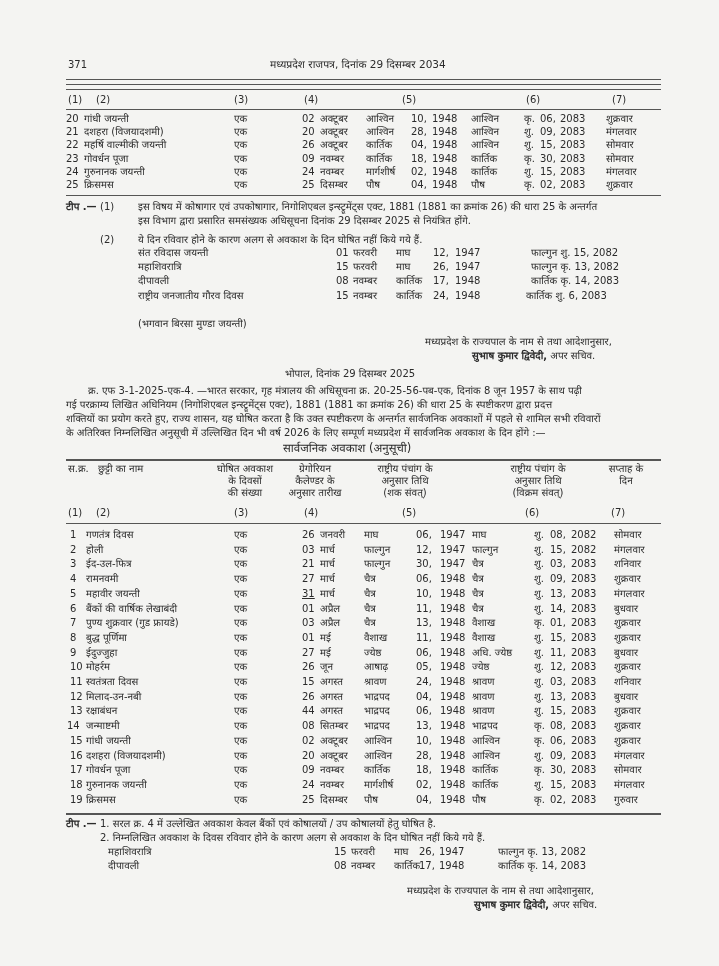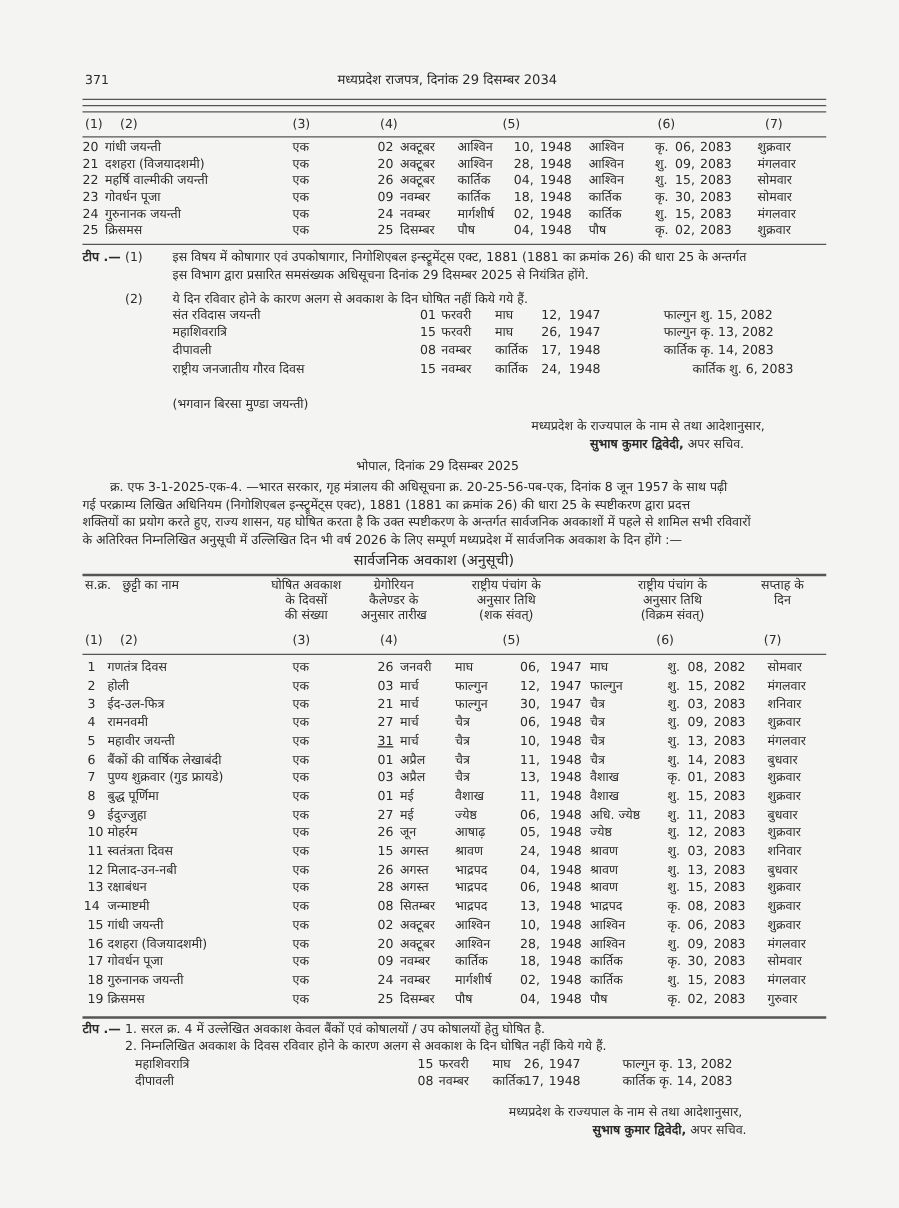--- a/index.html
+++ b/index.html
@@ -168,21 +168,21 @@
       <span style="left: 389px;">1948</span>
       <span style="left: 465px;">कार्तिक कृ. 14, 2083</span>
     </div>
     <div class="row" style="top: 289.6px;">
       <span style="left: 72px;">राष्ट्रीय जनजातीय गौरव दिवस</span>
       <span style="left: 270px;">15</span>
       <span style="left: 287px;">नवम्बर</span>
       <span style="left: 330px;">कार्तिक</span>
       <span style="left: 367px;">24,</span>
       <span style="left: 389px;">1948</span>
-      <span style="left: 488px;">कार्तिक शु.  6, 2083</span>
+      <span style="left: 460px;">कार्तिक शु.  6, 2083</span>
     </div>
   </div>
 <div class="abs f10" style="left:138px;top:318px;">(भगवान बिरसा मुण्डा जयन्ती)</div>
 
 <div class="abs f10" style="left:425px;top:336px;">मध्यप्रदेश के राज्यपाल के नाम से तथा आदेशानुसार,</div>
 <div class="abs f10" style="left:472px;top:350px;">
   <span class="bold">सुभाष कुमार द्विवेदी,</span>
   <span>अपर सचिव.</span>
 </div>
 
@@ -411,21 +411,21 @@
       <span style="left: 406px;">श्रावण</span>
       <span style="left: 468px;">शु.</span>
       <span style="left: 484px;">13,</span>
       <span style="left: 505px;">2083</span>
       <span style="left: 548px;">बुधवार</span>
     </div>
     <div class="row" style="top: 705.4px;">
       <span style="left: 4px;">13</span>
       <span style="left: 20px;">रक्षाबंधन</span>
       <span style="left: 168px;">एक</span>
-      <span style="left: 236px;">28</span>
+      <span style="left: 236px;">44</span>
       <span style="left: 254px;">अगस्त</span>
       <span style="left: 298px;">भाद्रपद</span>
       <span style="left: 350px;">06,</span>
       <span style="left: 374px;">1948</span>
       <span style="left: 406px;">श्रावण</span>
       <span style="left: 468px;">शु.</span>
       <span style="left: 484px;">15,</span>
       <span style="left: 505px;">2083</span>
       <span style="left: 548px;">शुक्रवार</span>
     </div>

